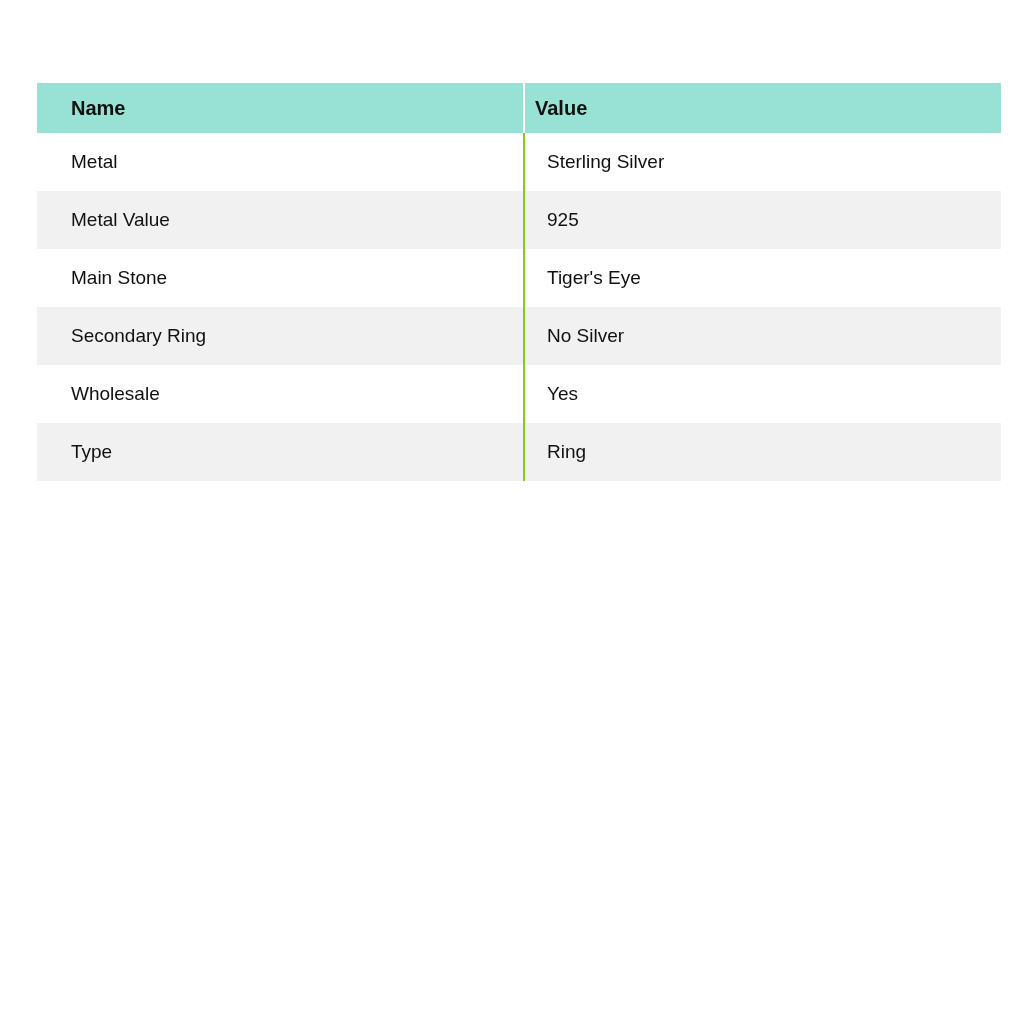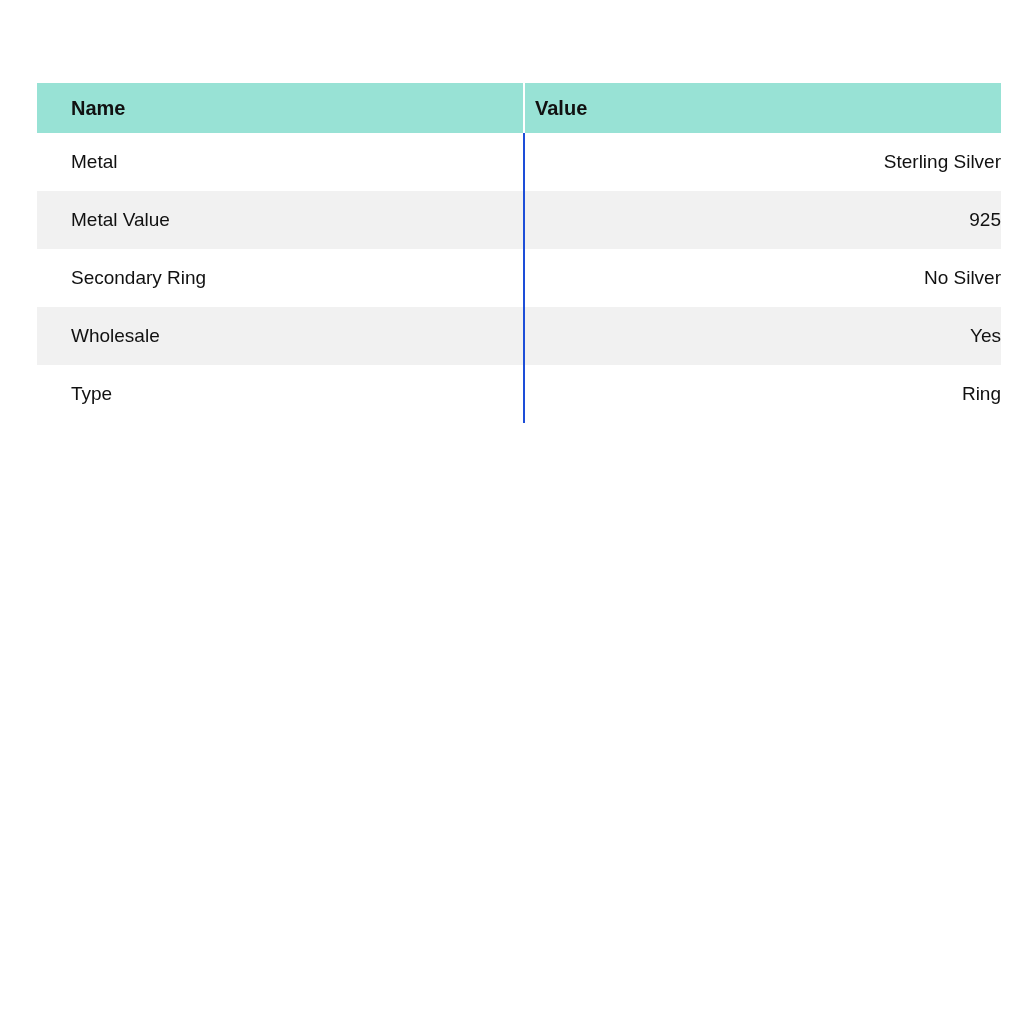--- a/index.html
+++ b/index.html
@@ -32,22 +32,22 @@
     vertical-align: middle;
   }
   .spec-table thead th.th-name  { padding-left: 34px; border-right: 2px solid #ffffff; }
   .spec-table thead th.th-value { padding-left: 10px; }
   .spec-table tbody td {
     height: 58px;
     font-size: 19px;
     font-weight: 400;
     vertical-align: middle;
   }
-  .spec-table tbody td.td-name  { padding-left: 34px; border-right: 2px solid #1d4ed8; }
-  .spec-table tbody td.td-value { padding-left: 22px; text-align: right; }
+  .spec-table tbody td.td-name  { padding-left: 34px; border-right: 2px solid #84cc16; }
+  .spec-table tbody td.td-value { padding-left: 22px; }
   .spec-table tbody tr:nth-child(even) td { background: #f1f1f1; }
   .spec-table tbody tr:nth-child(odd)  td { background: #ffffff; }
 </style>
 </head>
 <body>
 
 <div class="table-wrap">
   <table class="spec-table">
     <colgroup>
       <col class="col-name">
@@ -62,20 +62,24 @@
     <tbody>
       <tr>
         <td class="td-name">Metal</td>
         <td class="td-value">Sterling Silver</td>
       </tr>
       <tr>
         <td class="td-name">Metal Value</td>
         <td class="td-value">925</td>
       </tr>
       <tr>
+        <td class="td-name">Main Stone</td>
+        <td class="td-value">Tiger's Eye</td>
+      </tr>
+      <tr>
         <td class="td-name">Secondary Ring</td>
         <td class="td-value">No Silver</td>
       </tr>
       <tr>
         <td class="td-name">Wholesale</td>
         <td class="td-value">Yes</td>
       </tr>
       <tr>
         <td class="td-name">Type</td>
         <td class="td-value">Ring</td>

